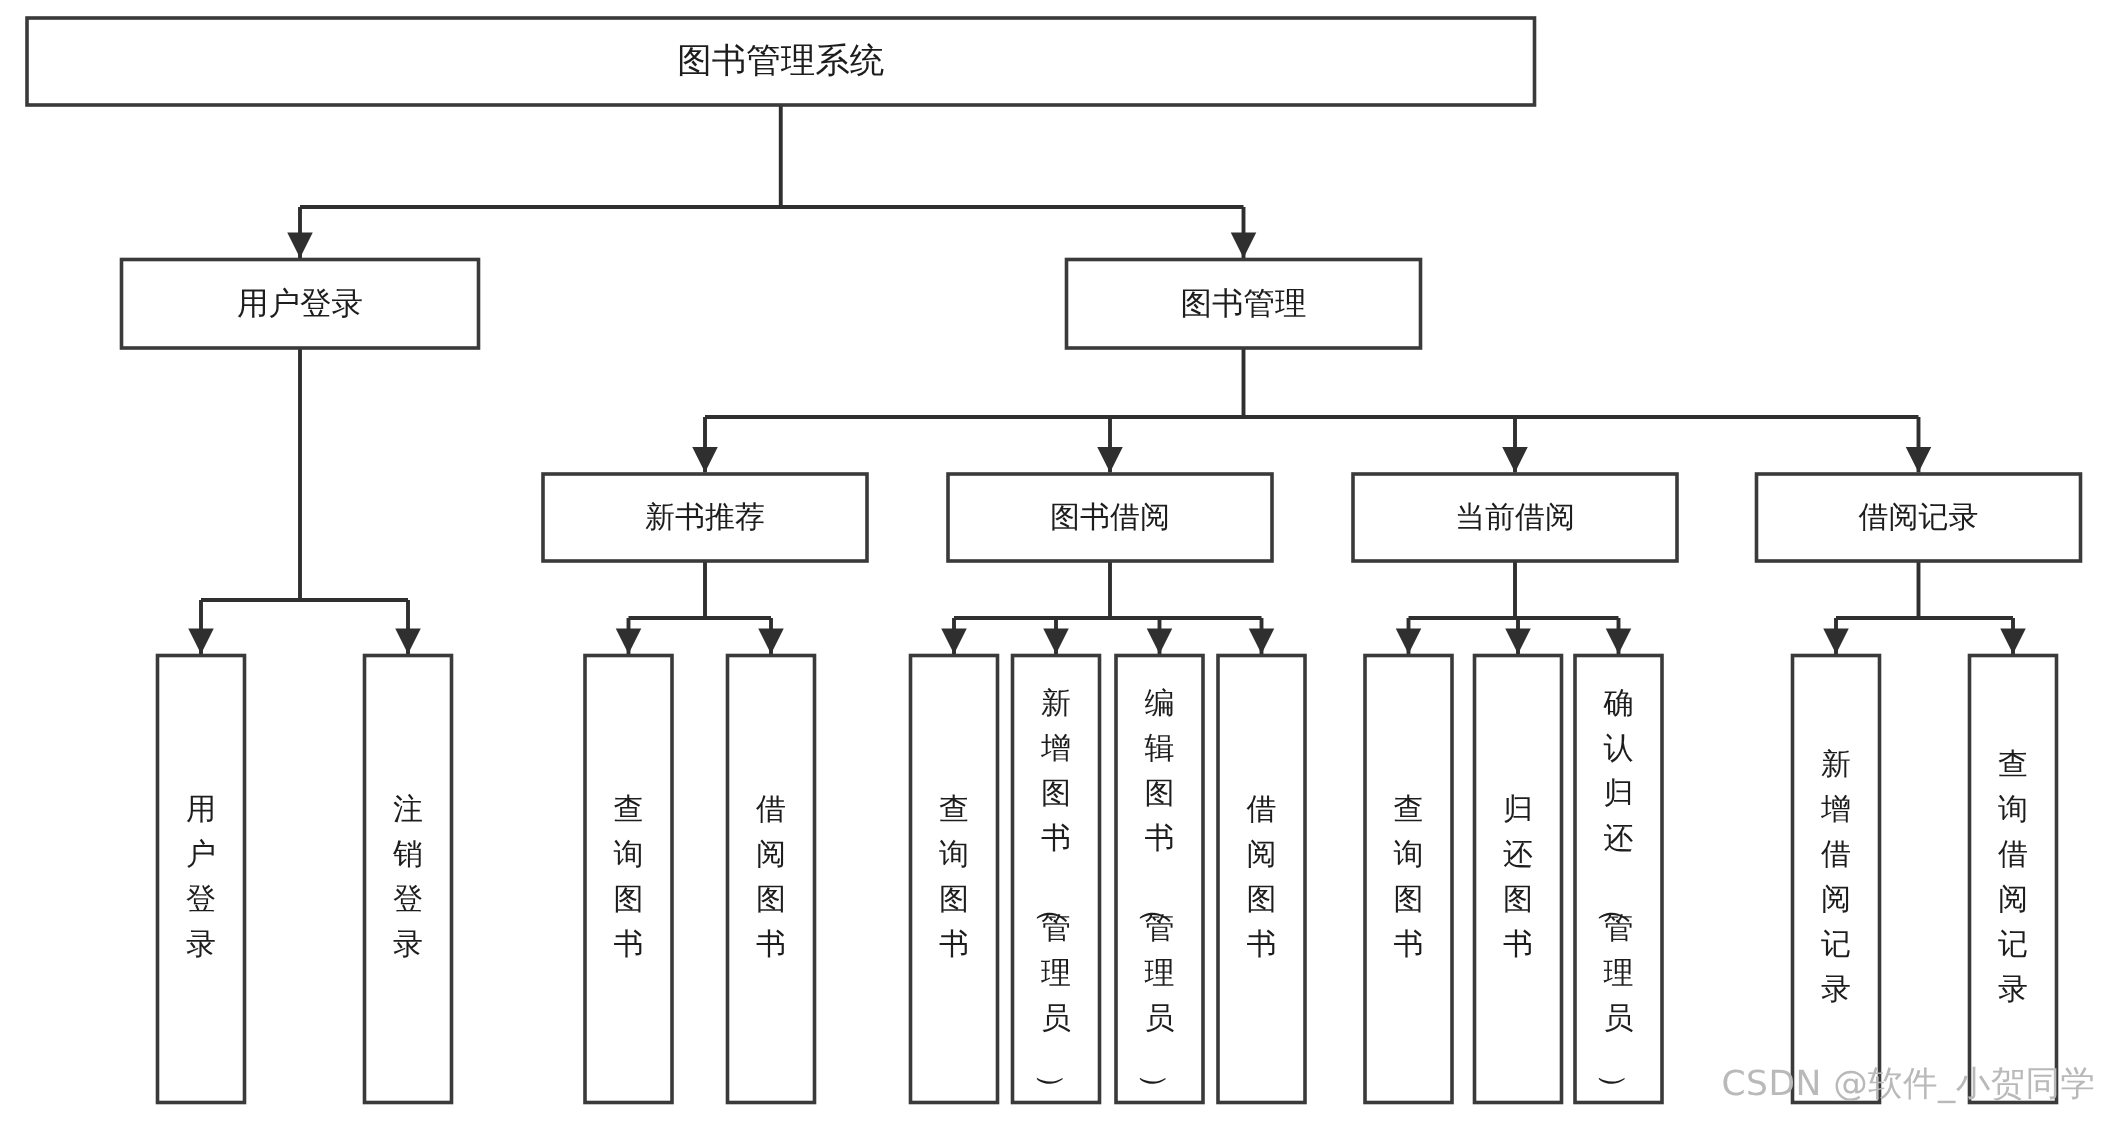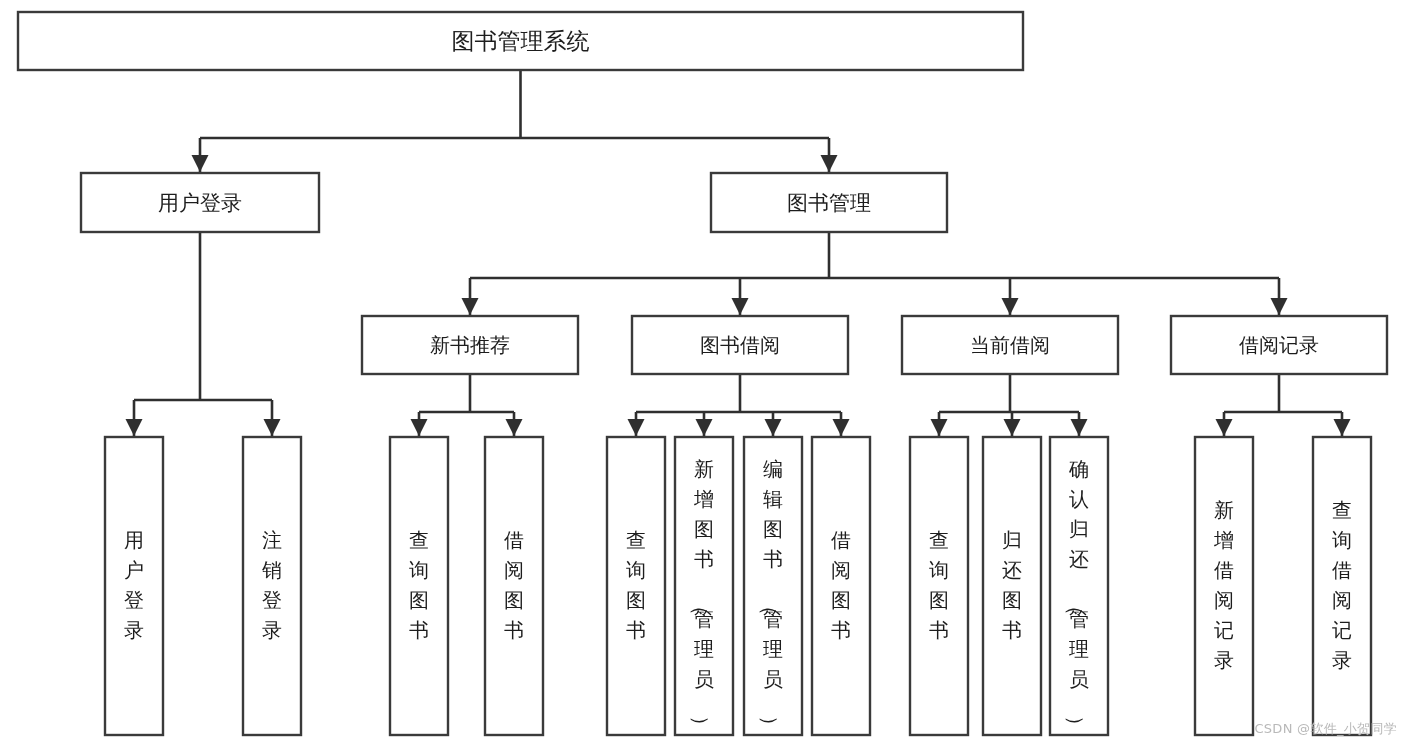--- a/index.html
+++ b/index.html
@@ -51,21 +51,21 @@
   }
   .arrow-head {
     fill: #2f2f2f;
     stroke: none;
   }
   .watermark {
     position: absolute;
     right: 8px;
     bottom: 4px;
     font-family: "DejaVu Sans", "Liberation Sans", sans-serif;
-    font-size: 13px;
+    font-size: 23px;
     color: #b9b9b9;
     white-space: nowrap;
     letter-spacing: 0.3px;
     pointer-events: none;
     text-align: center;
   }
 </style>
 </head>
 <body>
 

